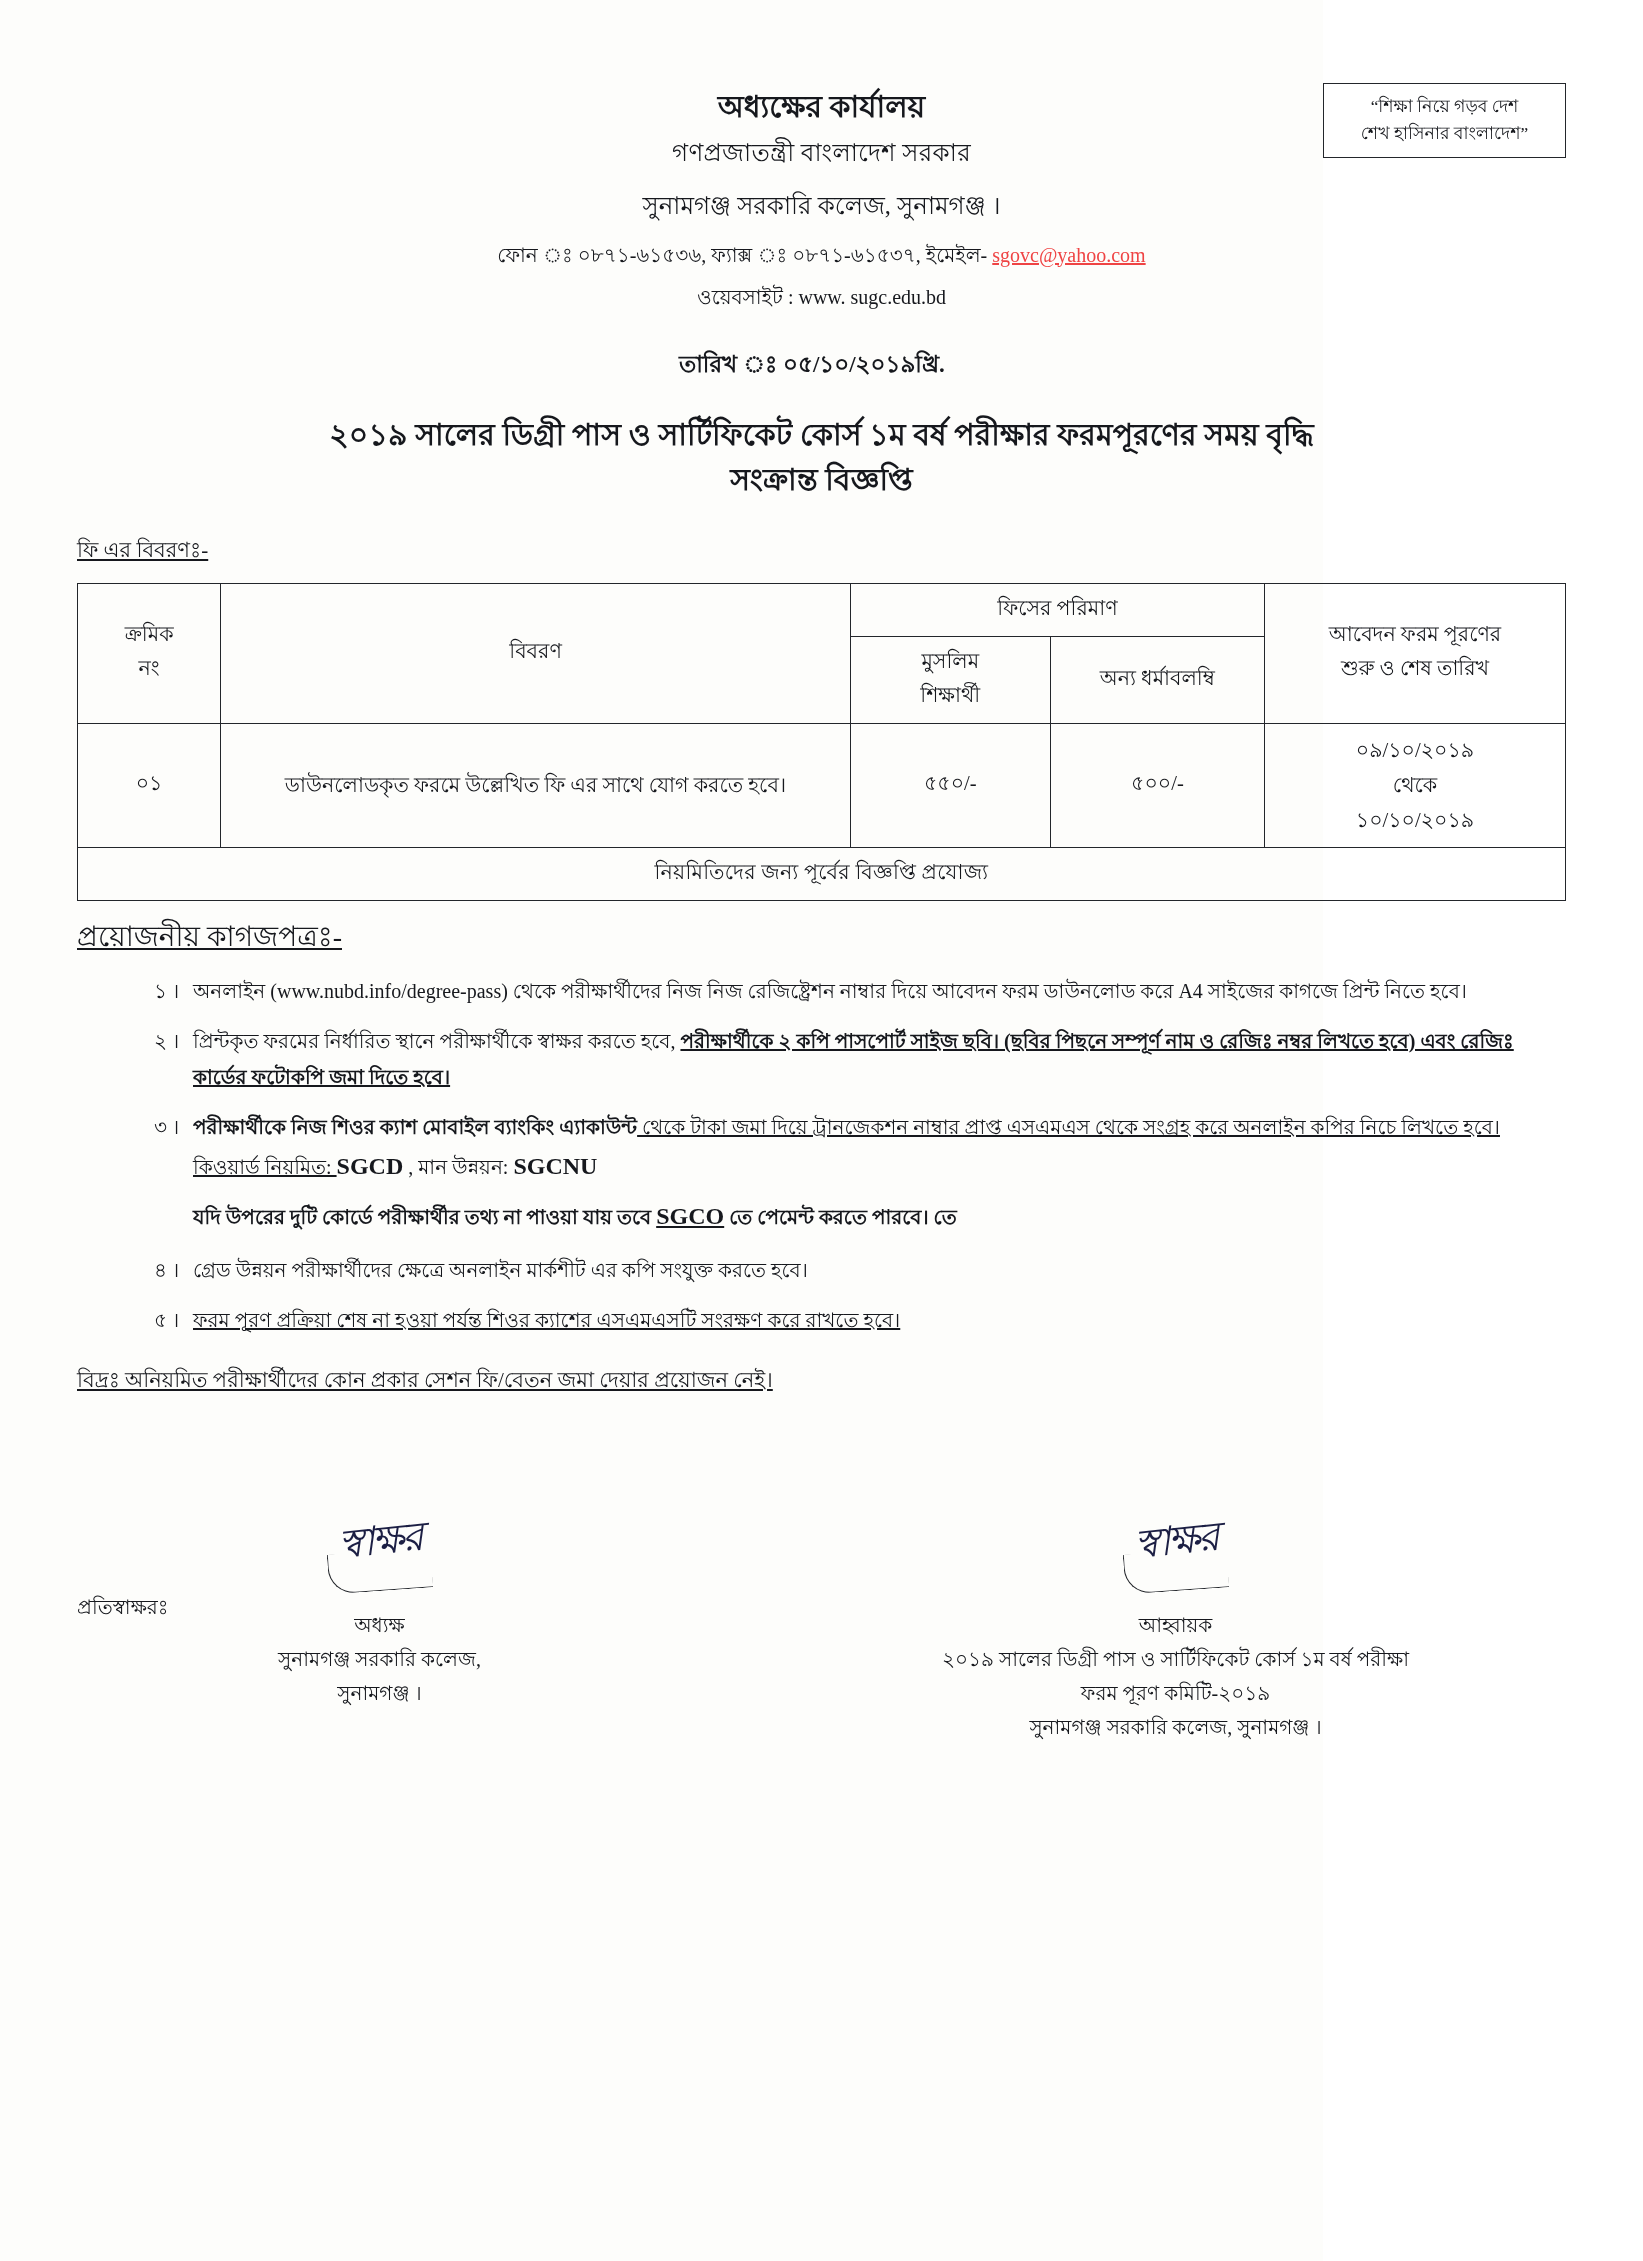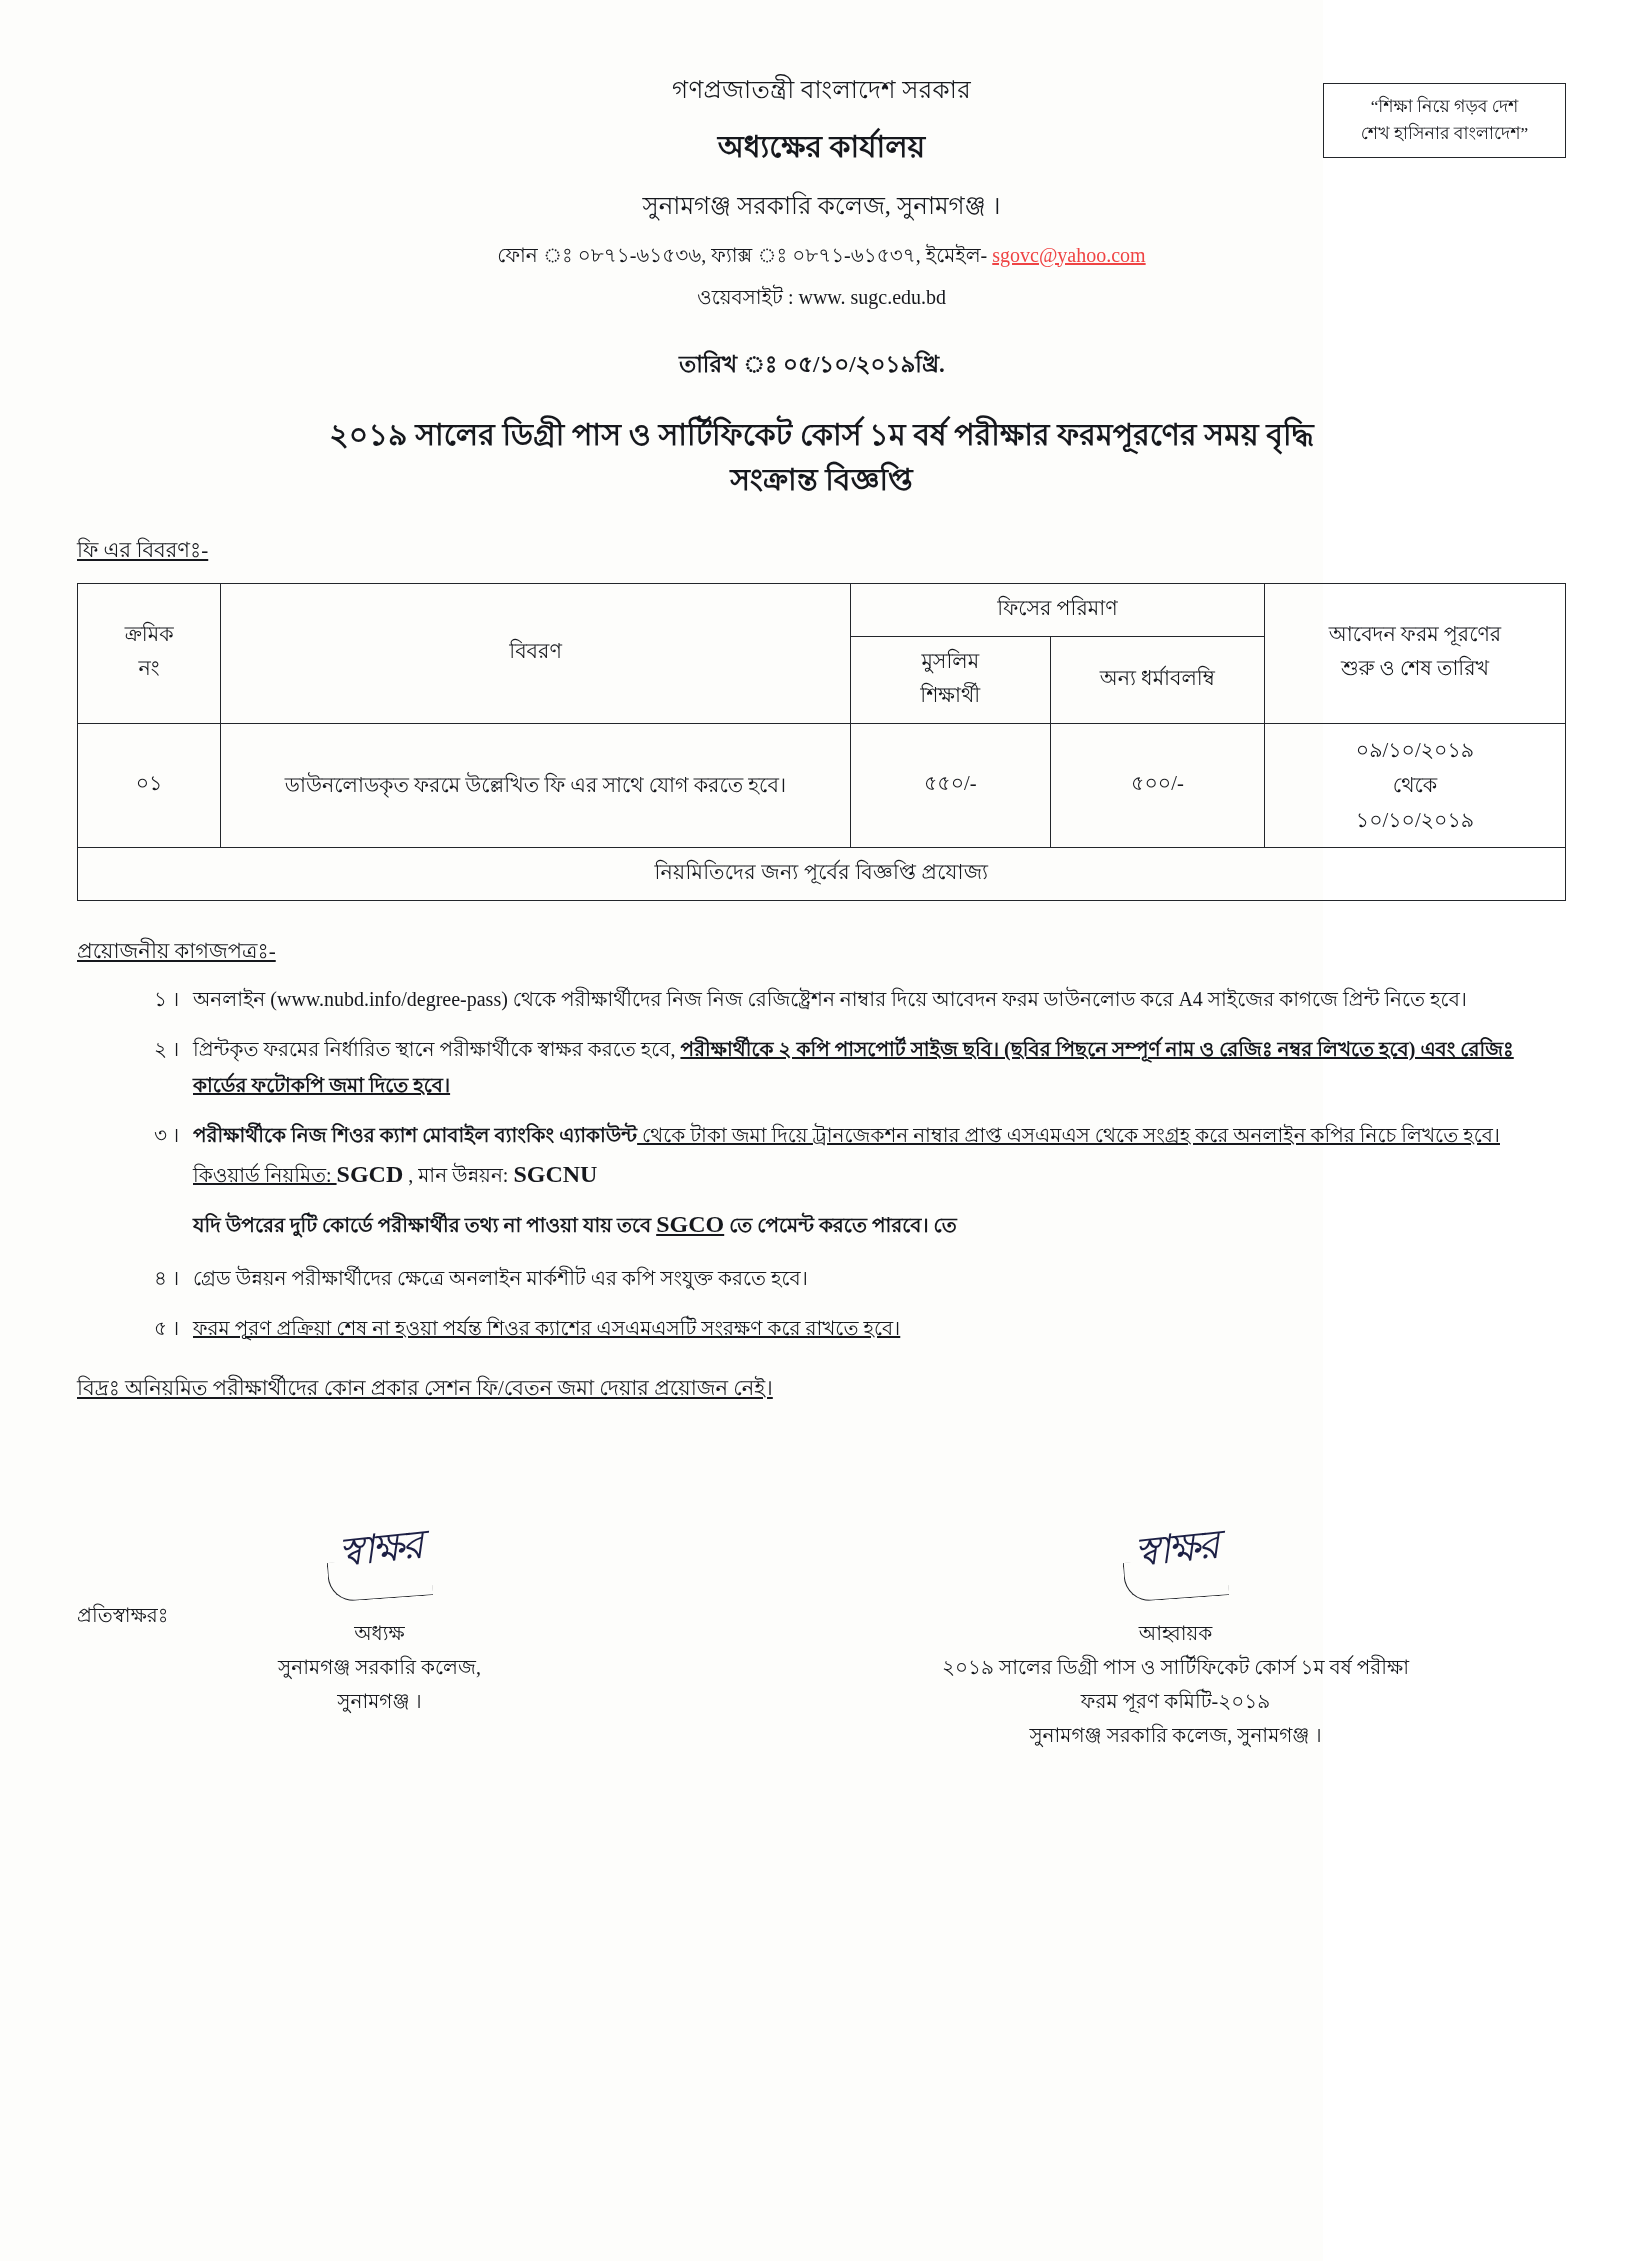--- a/index.html
+++ b/index.html
@@ -129,22 +129,22 @@
     line-height: 1.7;
   }
   td.datecell { line-height: 1.7; }
   .big-note td {
     font-size: 34px;
     padding: 22px 6.4px 26px 6.4px;
     letter-spacing: 0.3px;
   }
 
   .req-head {
-    font-size: 21px;
-    margin-top: 34px;
+    font-size: 28px;
+    margin-top: 14px;
     text-decoration: underline;
     display: inline-block;
   }
 
   ol.req {
     list-style: none;
     margin: 11.6px 0 0 0;
     padding: 0;
   }
   ol.req > li {
@@ -230,22 +230,22 @@
 <body>
 
 <div class="page">
   <div class="inner">
 
     <div class="slogan-box">
       <div>“শিক্ষা নিয়ে গড়ব দেশ</div>
       <div>শেখ হাসিনার বাংলাদেশ”</div>
     </div>
 
+    <div class="center hdr-line2">অধ্যক্ষের কার্যালয়</div>
     <div class="center hdr-line1">গণপ্রজাতন্ত্রী বাংলাদেশ সরকার</div>
-    <div class="center hdr-line2">অধ্যক্ষের কার্যালয়</div>
     <div class="center hdr-line3">সুনামগঞ্জ সরকারি কলেজ,  সুনামগঞ্জ ।</div>
     <div class="center hdr-line4">
       <span>ফোন ঃ ০৮৭১-৬১৫৩৬,  ফ্যাক্স ঃ ০৮৭১-৬১৫৩৭,  ইমেইল- </span><span class="email-link">sgovc@yahoo.com</span>
     </div>
     <div class="center hdr-line5">ওয়েবসাইট : www. sugc.edu.bd</div>
 
     <div class="date-line">তারিখ ঃ ০৫/১০/২০১৯খ্রি.</div>
 
     <div class="title">
       <div>২০১৯ সালের ডিগ্রী পাস ও সার্টিফিকেট কোর্স ১ম বর্ষ পরীক্ষার ফরমপূরণের সময় বৃদ্ধি</div>

